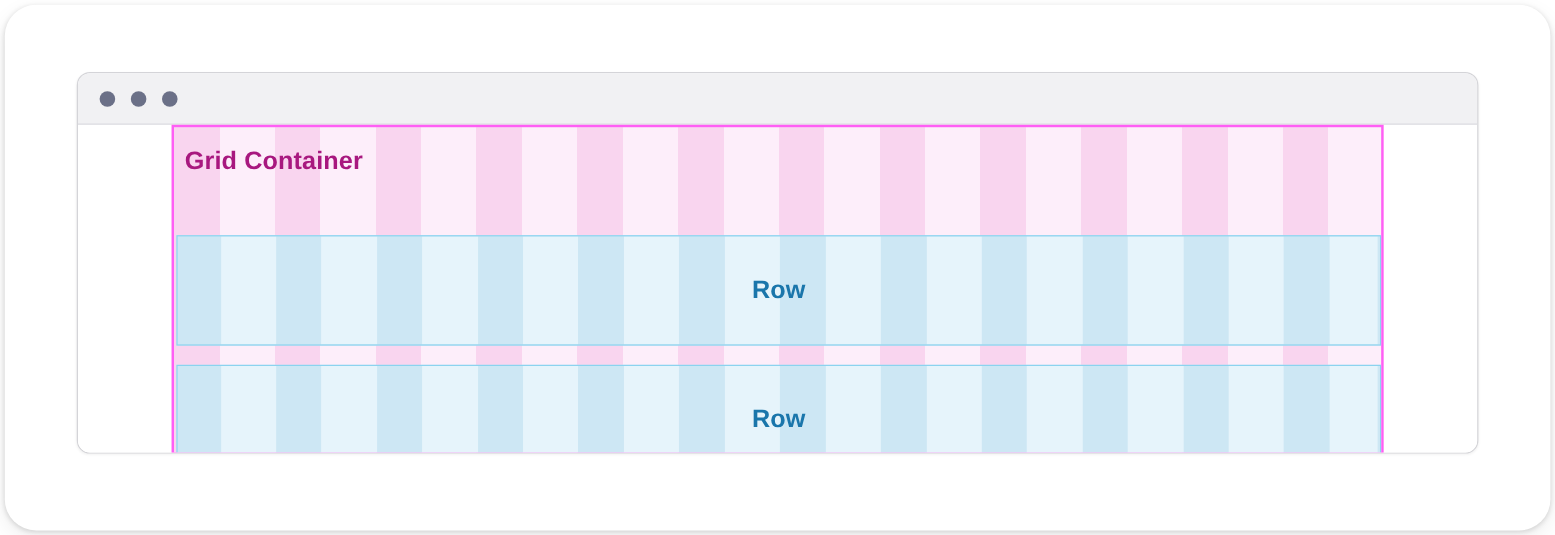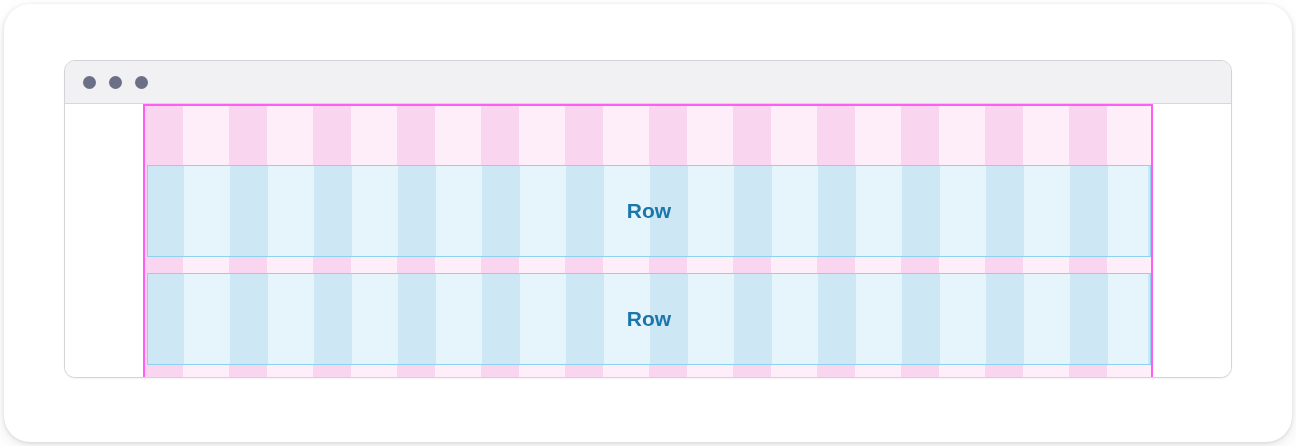--- a/index.html
+++ b/index.html
@@ -118,20 +118,21 @@
       to right,
       #cde7f4 0px,
       #cde7f4 38px,
       #e6f4fb 38px,
       #e6f4fb 84px
     );
     background-position: -2px top;
     display: flex;
     align-items: center;
     justify-content: center;
+    margin-top: 31px;
   }
 
   .row-1 { top: 59px;  height: 92px; }
   .row-2 { top: 167px; height: 92px; }
 
   .row-label {
     font-size: 21px;
     font-weight: bold;
     color: #1a76ab;
     letter-spacing: 0.1px;
@@ -149,20 +150,21 @@
     <div class="titlebar">
       <span class="dot"></span>
       <span class="dot"></span>
       <span class="dot"></span>
     </div>
 
     <div class="viewport">
 
       <div class="grid-container">
 
+        <span class="grid-title">Grid Container</span>
 
         <div class="row row-1">
           <span class="row-label">Row</span>
         </div>
 
         <div class="row row-2">
           <span class="row-label">Row</span>
         </div>
 
       </div>

